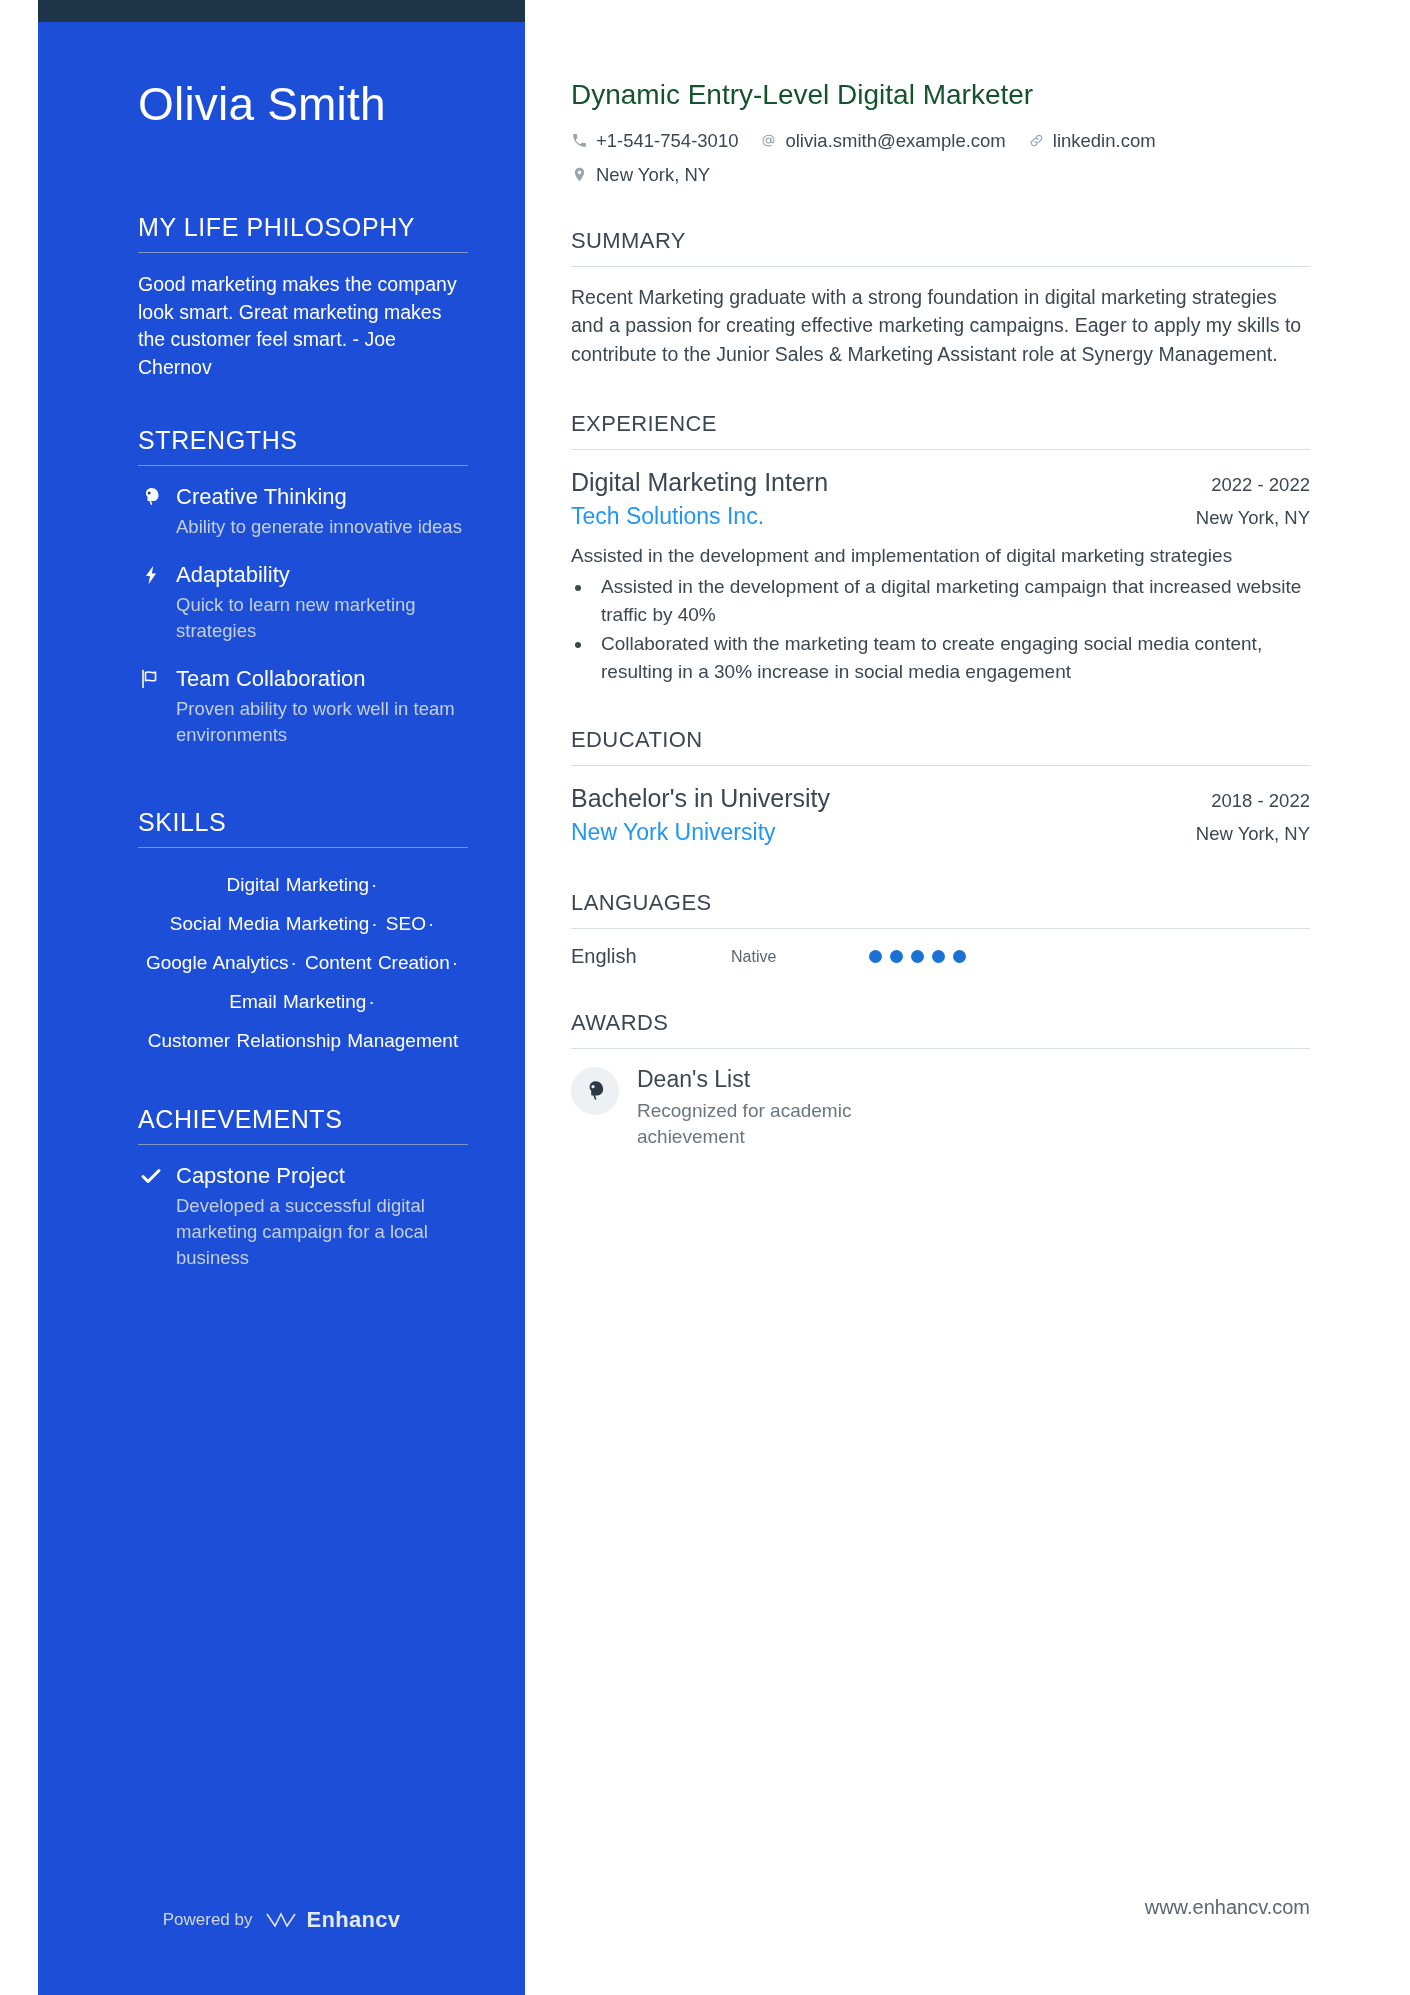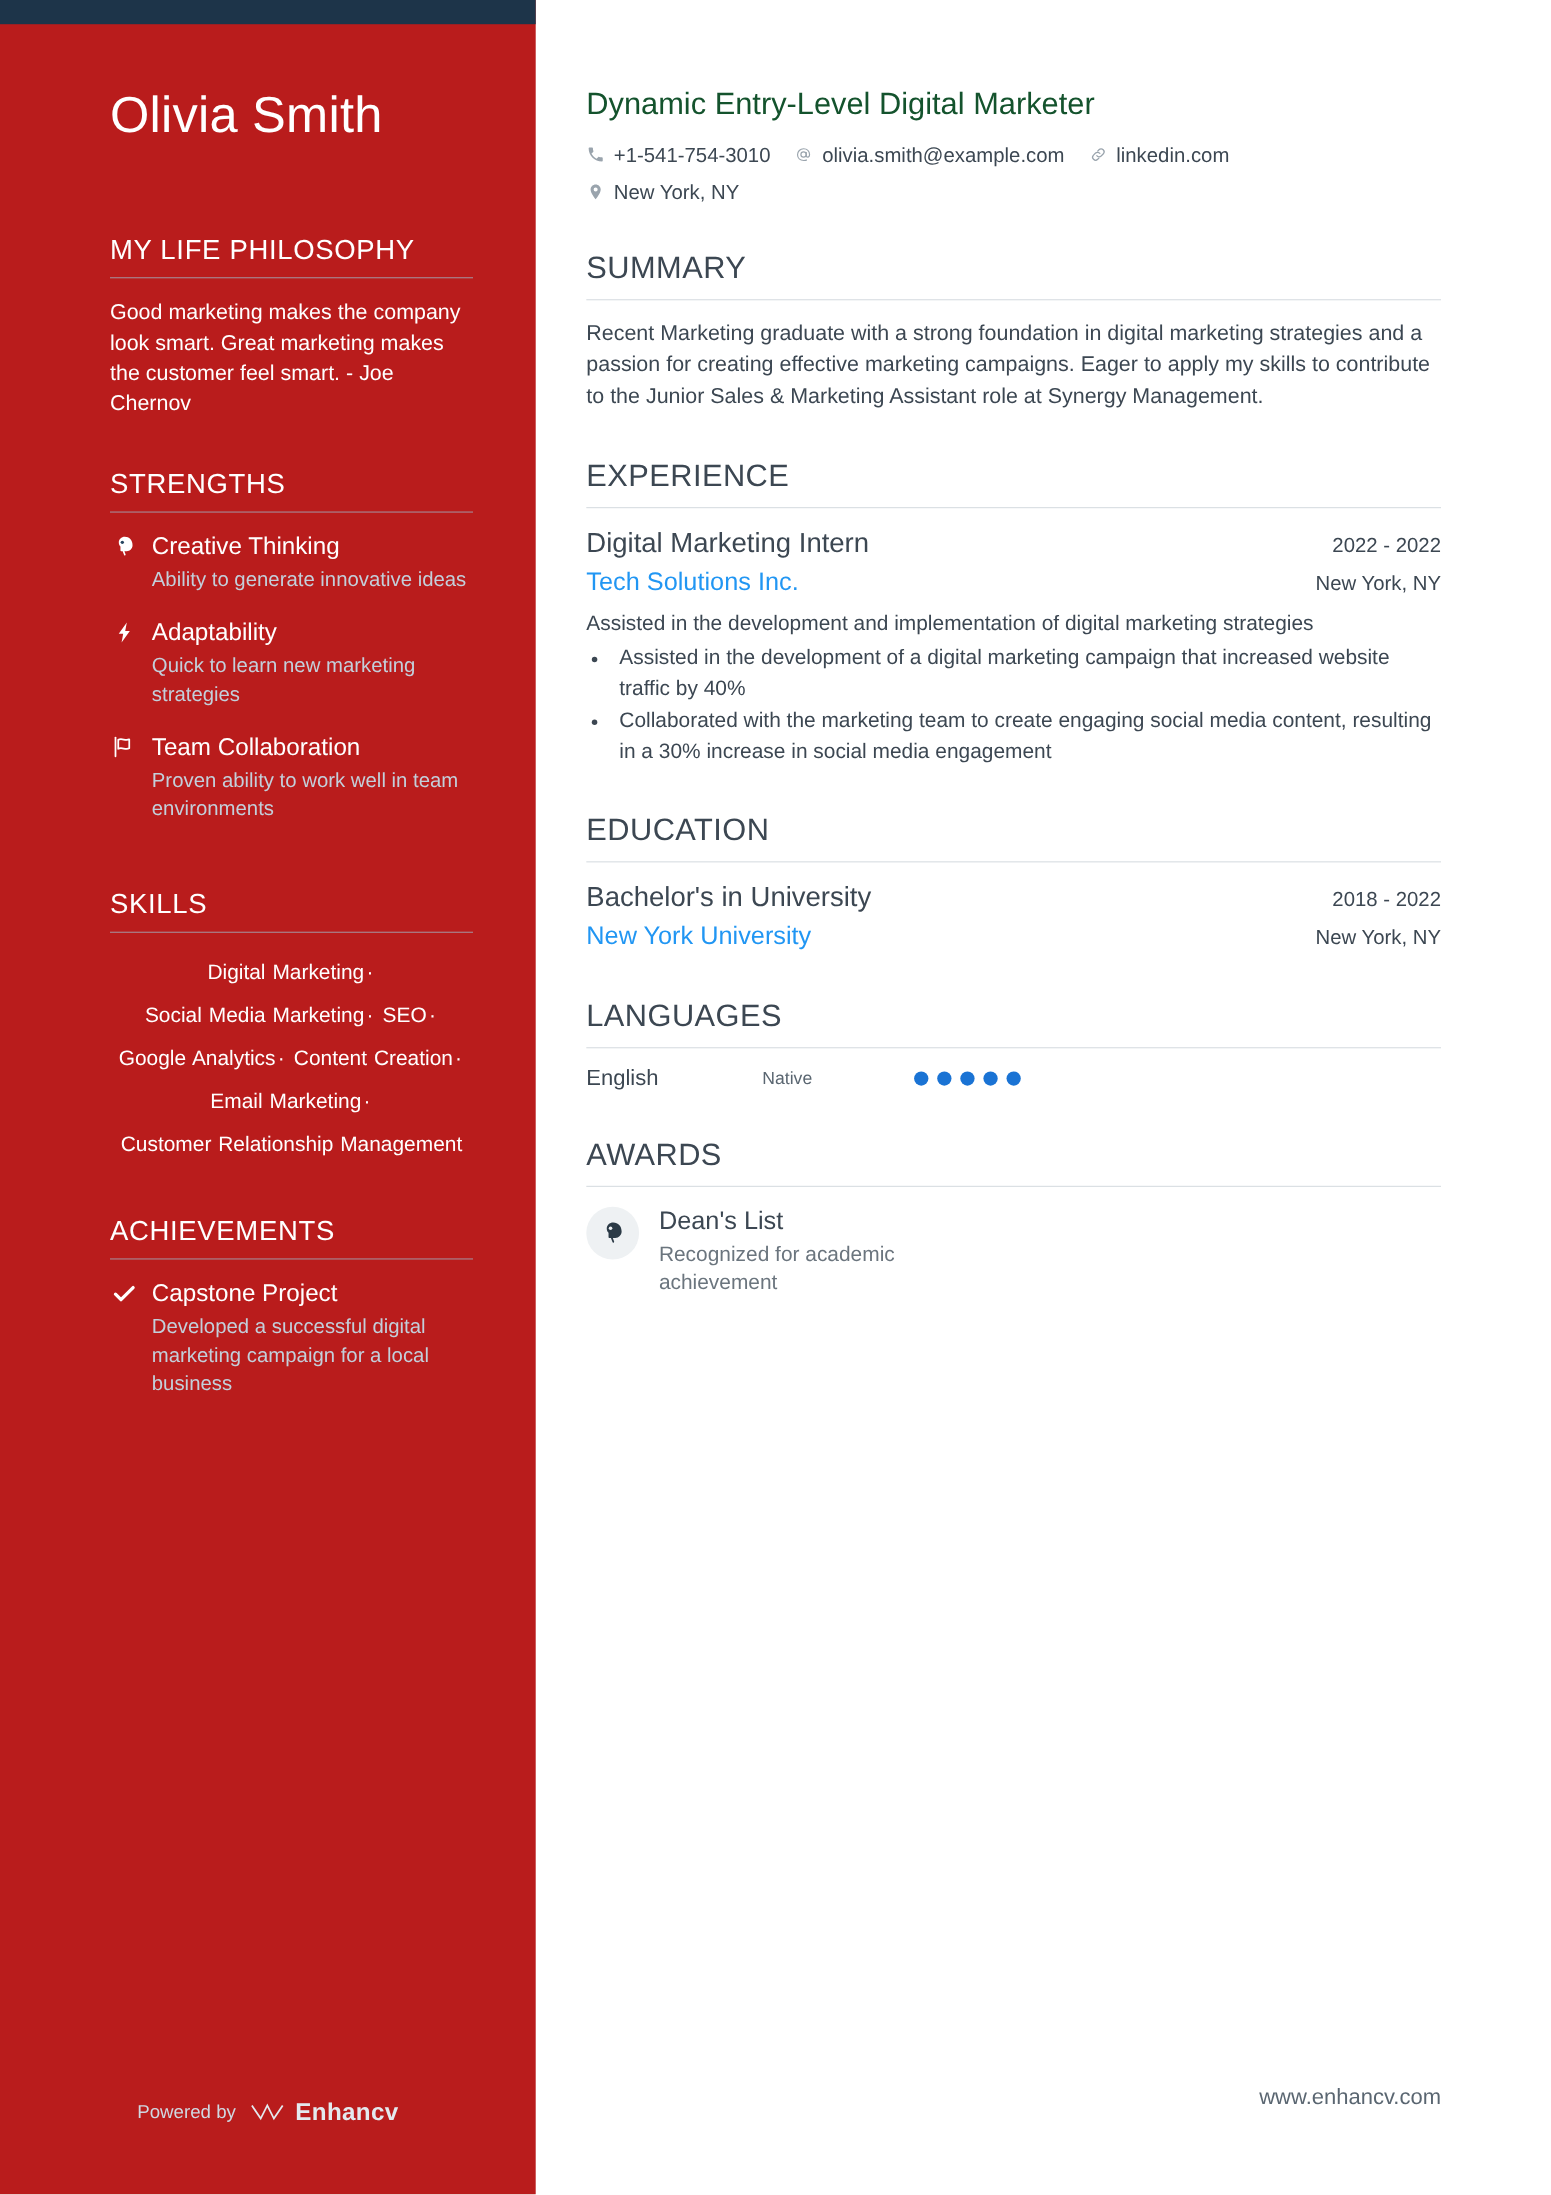--- a/index.html
+++ b/index.html
@@ -13,24 +13,25 @@
     width: 1410px;
     min-height: 1995px;
     display: flex;
     background: #ffffff;
   }
 
   
   .sidebar {
     width: 487px;
     flex: 0 0 487px;
-    background: #b91c1c;
+    background: #1d4ed8;
     color: #ffffff;
     position: relative;
     padding: 0 0 0 0;
+    margin-left: 38px;
   }
   .sidebar-topstrip {
     height: 22px;
     background: #1d3449;
     width: 100%;
   }
   .sidebar-inner {
     padding: 56px 60px 0 100px;
   }
   .cv-name {
@@ -151,21 +152,21 @@
     font-size: 18.5px;
     color: #3c4752;
     max-width: 640px;
   }
   .contact-item { display: flex; align-items: center; gap: 8px; white-space: nowrap; }
   .contact-item svg { display: block; flex: 0 0 auto; }
   .contact-break { flex-basis: 100%; height: 0; }
 
   .main-section { margin-top: 42px; }
   .main-heading {
-    font-size: 28px;
+    font-size: 22px;
     font-weight: 400;
     color: #3c4752;
     letter-spacing: .4px;
     padding-bottom: 12px;
   }
   .main-rule { height: 1px; background: #d8dde1; margin-bottom: 16px; }
   .summary-text {
     font-size: 19.5px;
     line-height: 1.48;
     color: #3c4752;

